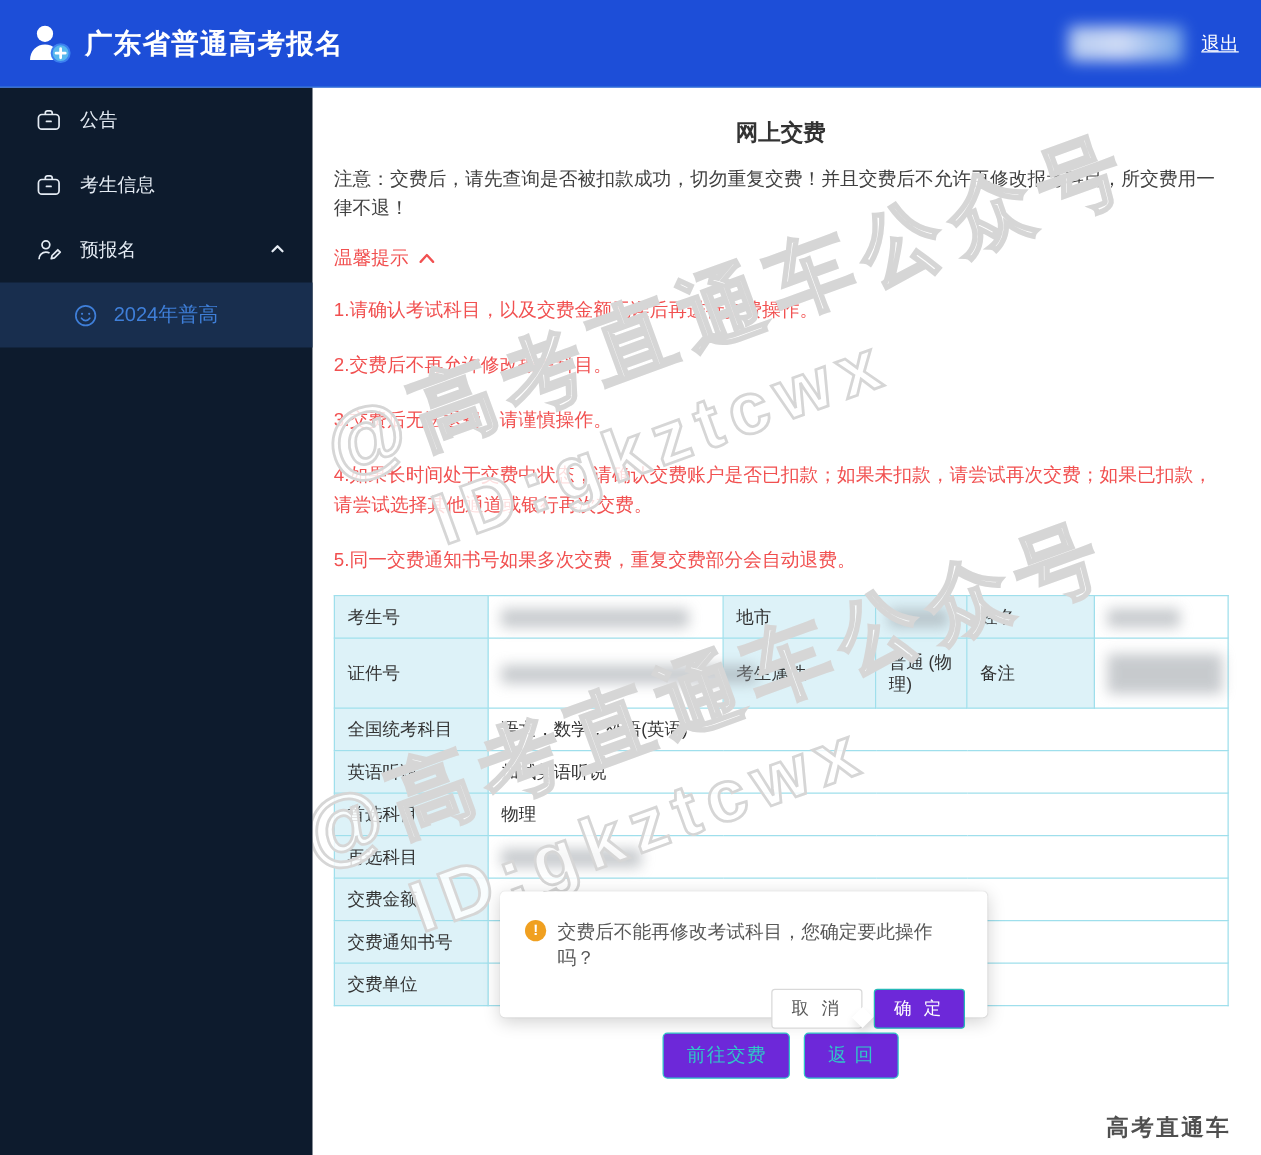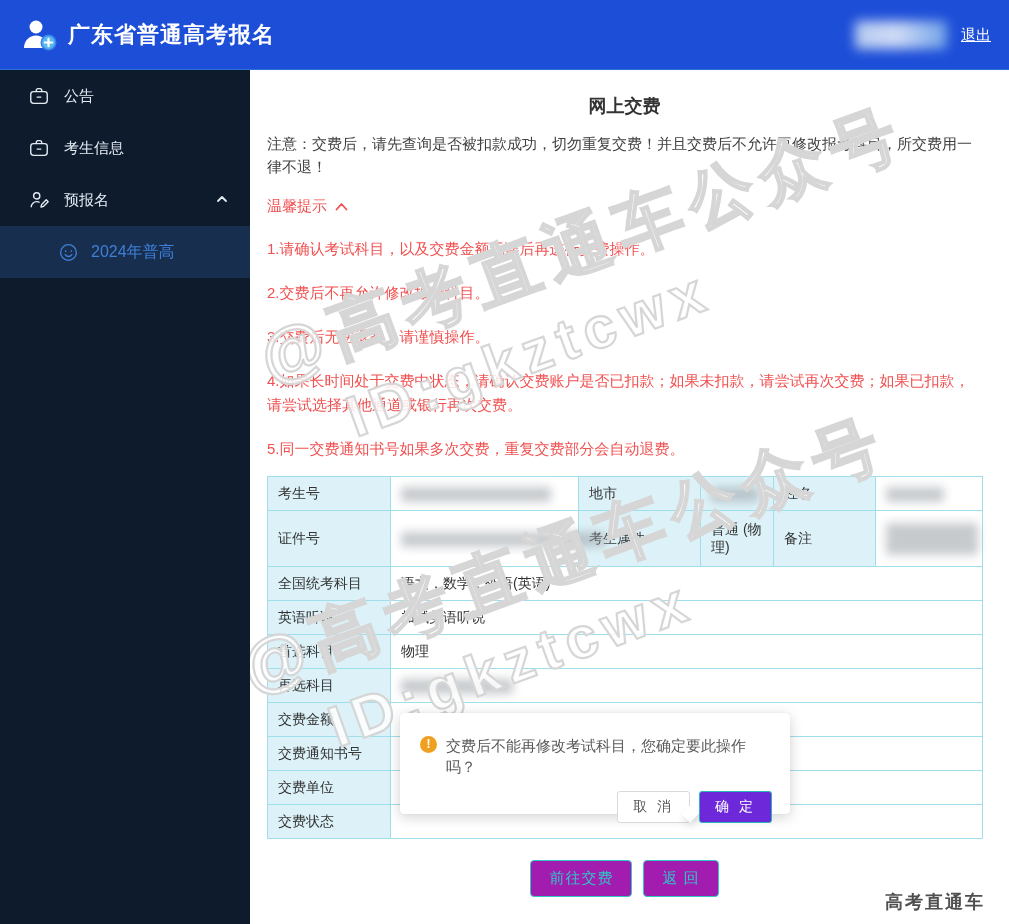--- a/index.html
+++ b/index.html
@@ -49,21 +49,21 @@
   .blur { display:inline-block; background:#9aa0a6; opacity:.55; filter:blur(5px); border-radius:2px; vertical-align:middle; }
   .b-ksh { width:150px; height:15px; }
   .b-ds  { width:48px;  height:15px; }
   .b-xm  { width:58px;  height:15px; }
   .b-zjh { width:205px; height:15px; }
   .b-bz  { width:92px;  height:32px; }
   .b-zxkm{ width:112px; height:15px; }
 
   
   .actions { margin-top:21px; display:flex; justify-content:center; gap:11px; }
-  .btn-outline { background:#a21caf; border:1px solid #2fc7c7; color:#2fc7c7; font-size:15px;
+  .btn-outline { background:#6d28d9; border:1px solid #2fc7c7; color:#2fc7c7; font-size:15px;
                  padding:8px 18px; border-radius:4px; cursor:pointer; letter-spacing:1px;
                  font-family:inherit; }
 
   
   .wm { position:absolute; z-index:20; pointer-events:none; transform:rotate(-20deg); }
   .wm-l1 { display:block; font-size:66px; font-weight:700; letter-spacing:10px; white-space:nowrap;
            color:rgba(255,255,255,.82); -webkit-text-stroke:2.2px #d6d6d6; }
   .wm-l2 { display:block; font-size:58px; font-weight:700; letter-spacing:8px; white-space:nowrap;
            margin:4px 0 0 62px; color:rgba(255,255,255,.82); -webkit-text-stroke:2.2px #d6d6d6; }
   .wm-a { left:4px; top:128px; }
@@ -212,24 +212,20 @@
         <td class="val" colspan="5">¥175元</td>
       </tr>
       <tr class="rn">
         <td class="lab">交费通知书号</td>
         <td class="val" colspan="5"></td>
       </tr>
       <tr class="rn">
         <td class="lab">交费单位</td>
         <td class="val" colspan="5"></td>
       </tr>
-      <tr class="rn">
-        <td class="lab">交费状态</td>
-        <td class="val" colspan="5"></td>
-      </tr>
     </tbody>
       </table>
 
     <div class="actions">
       <button class="btn-outline">前往交费</button>
       <button class="btn-outline">返 回</button>
     </div>
 
     <div class="wm wm-a">
       <span class="wm-l1">@高考直通车公众号</span>

